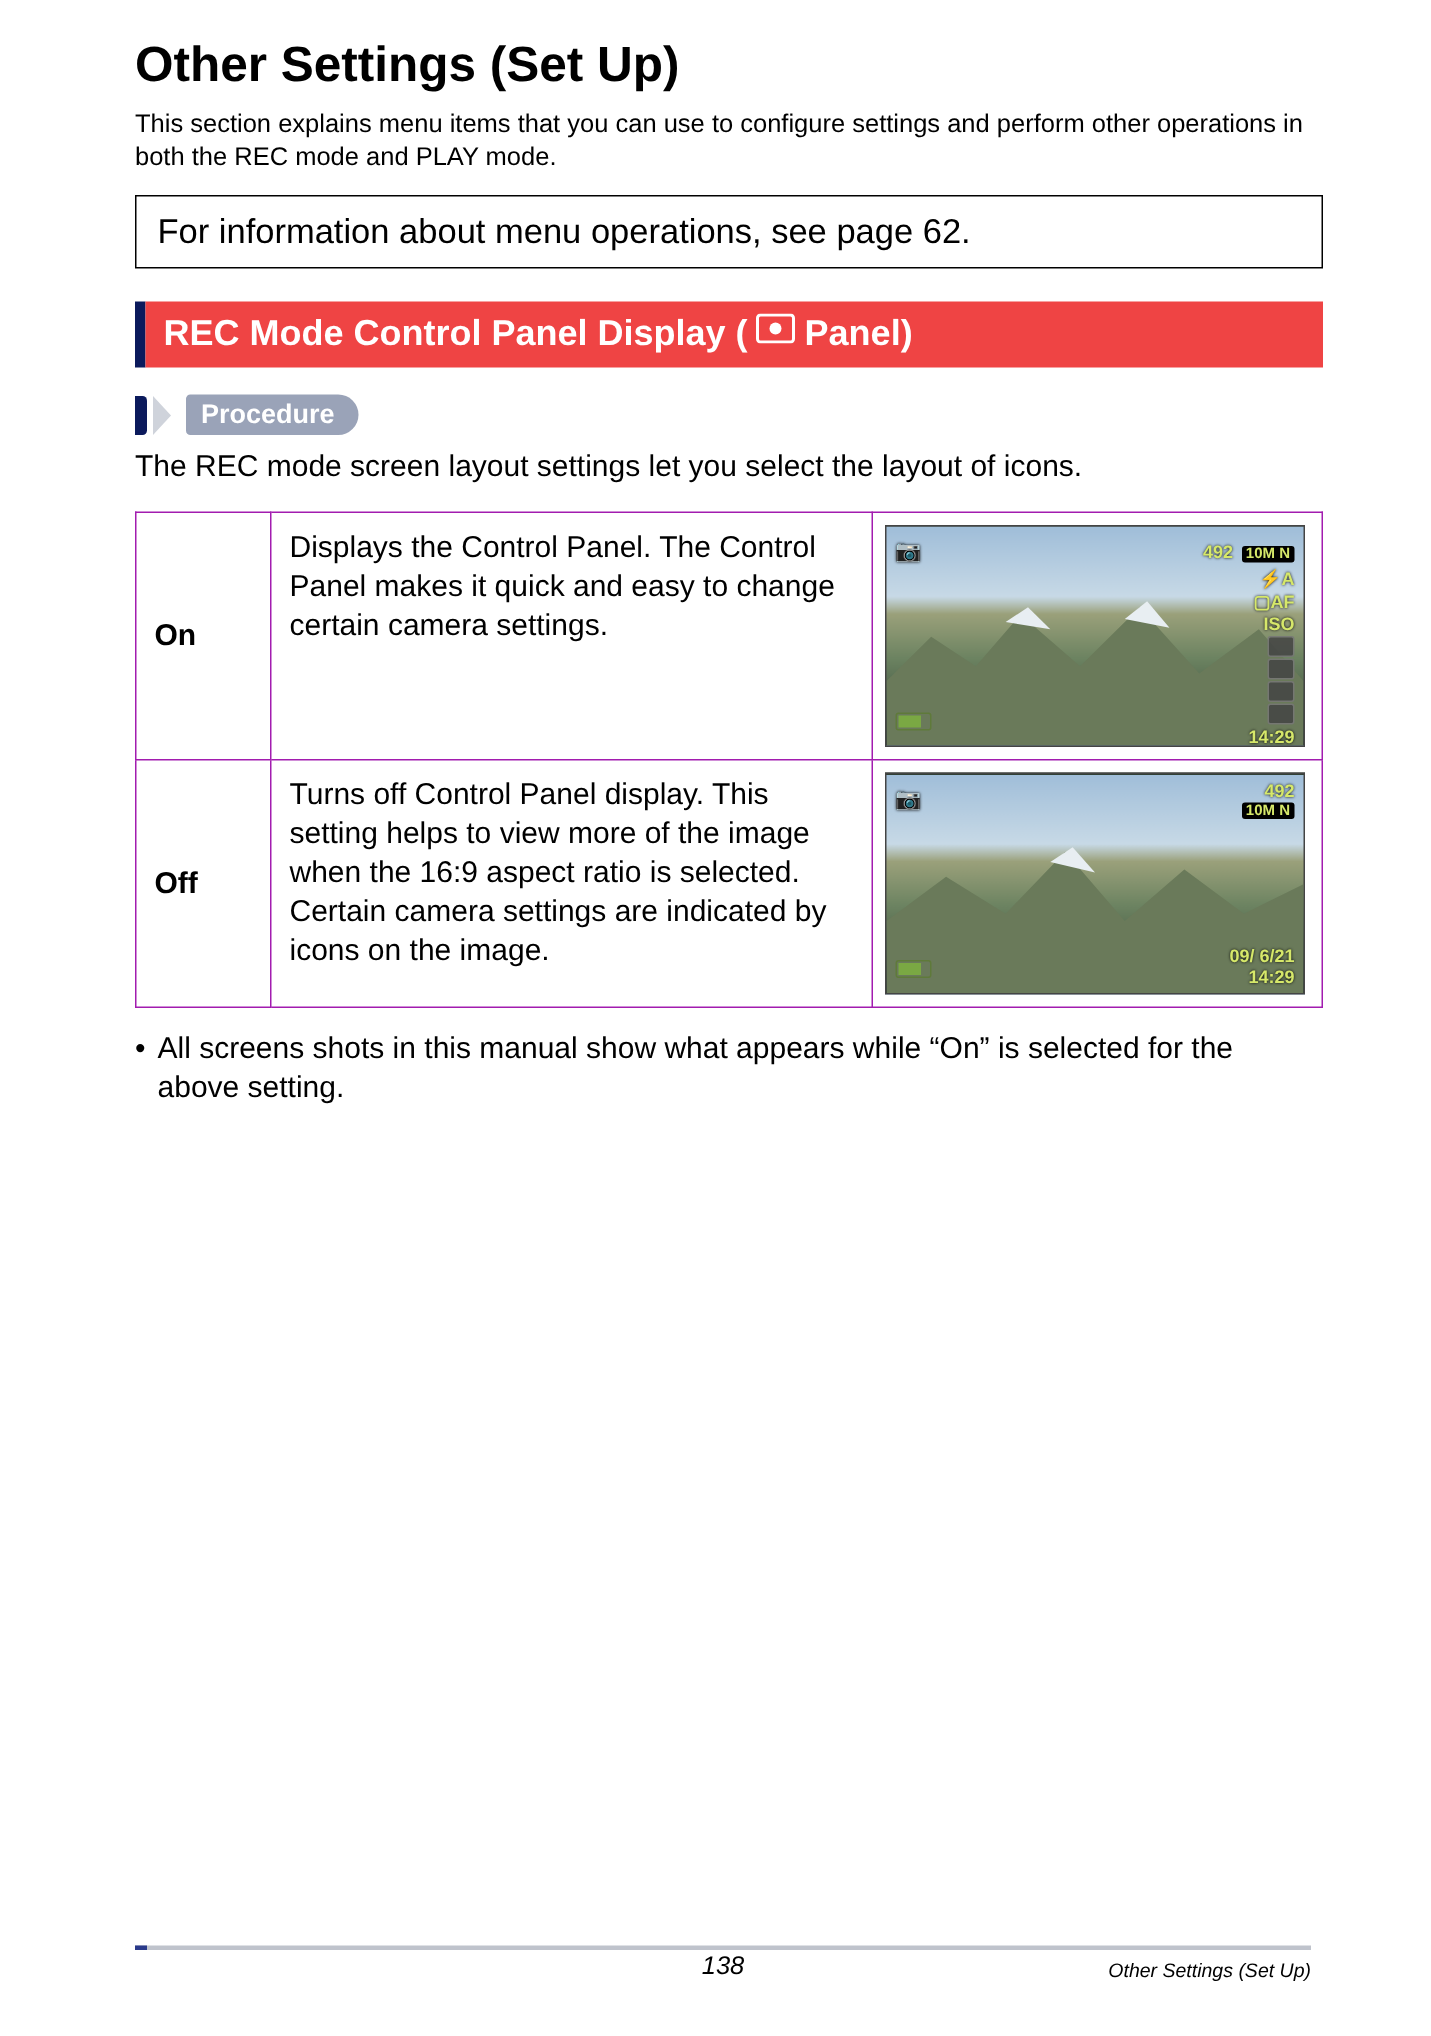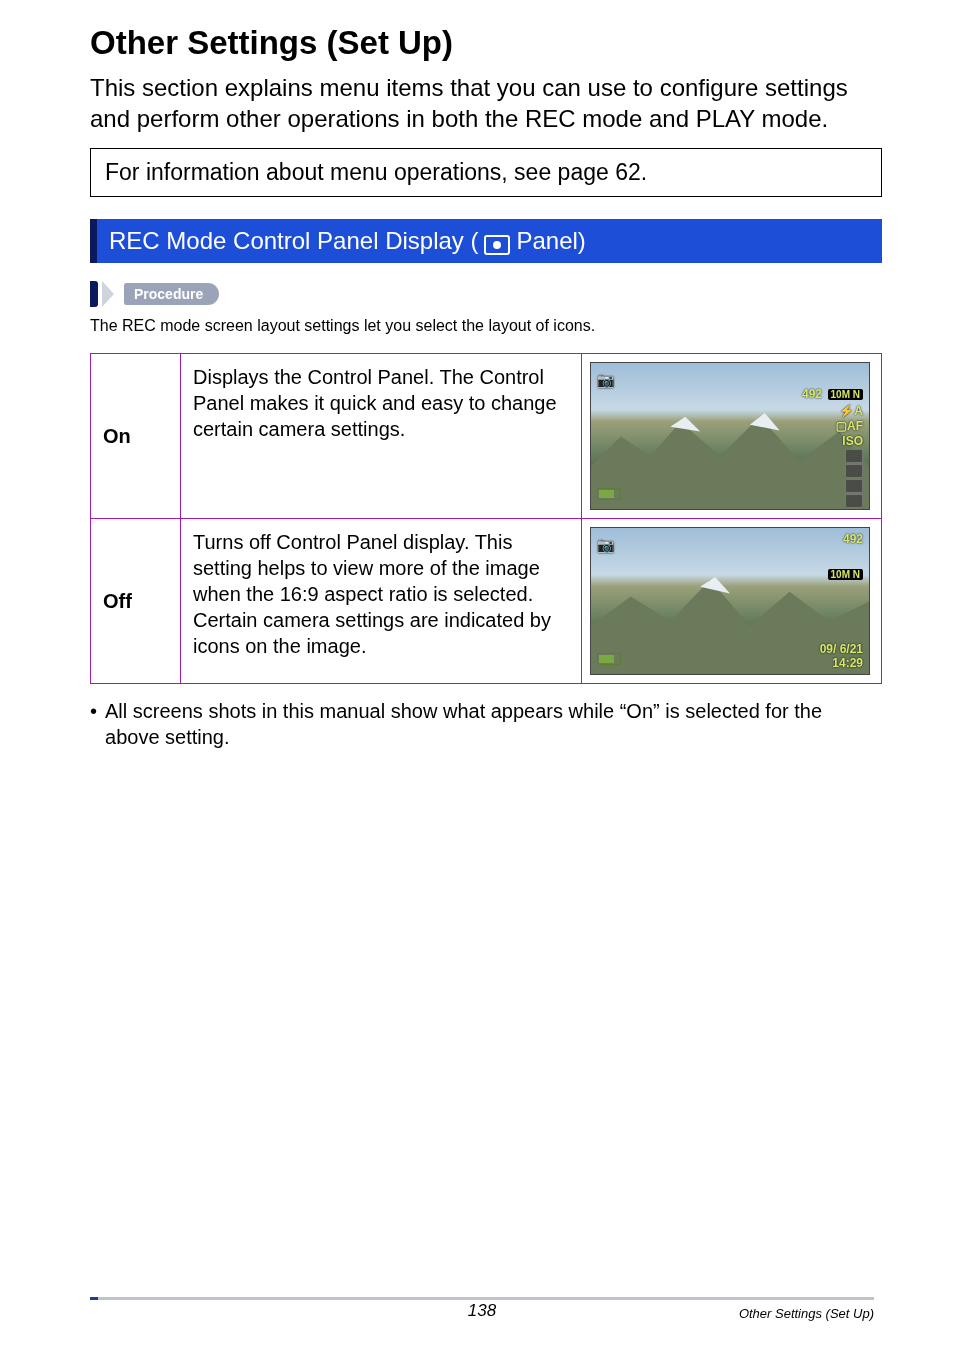--- a/index.html
+++ b/index.html
@@ -13,47 +13,47 @@
     }
     .page {
       padding: 24px 72px 0 90px;
     }
     h1.title {
       font-size: 33px;
       font-weight: bold;
       margin-bottom: 10px;
     }
     .intro {
-      font-size: 24px;
+      font-size: 17px;
       line-height: 1.3;
       margin-bottom: 14px;
     }
     .info-box {
       border: 1px solid #000;
       padding: 10px 14px;
       font-size: 23px;
       margin-bottom: 22px;
     }
     .section-bar-wrap {
       display: flex;
       margin-bottom: 18px;
     }
     .section-bar-accent {
       width: 7px;
       background: #0b1a5c;
     }
     .section-bar {
       flex: 1;
-      background: #1d4ed8;
+      background: #ef4444;
       color: #fff;
       font-size: 24px;
-      font-weight: normal;
+      font-weight: bold;
       padding: 8px 12px;
       display: flex;
-      align-items: flex-end;
+      align-items: flex-start;
       gap: 6px;
     }
     .rec-icon {
       display: inline-flex;
       align-items: center;
       justify-content: center;
     }
     .proc-row {
       display: flex;
       align-items: center;
@@ -70,38 +70,38 @@
       width: 0; height: 0;
       border-top: 13px solid transparent;
       border-bottom: 13px solid transparent;
       border-left: 12px solid #cfd3db;
       margin-left: -6px;
     }
     .proc-pill {
       background: #9aa3b8;
       color: #fff;
       font-weight: bold;
-      font-size: 14px;
+      font-size: 18px;
       padding: 3px 16px 3px 10px;
       border-radius: 3px 14px 14px 3px;
     }
     .breadcrumb {
       font-size: 20px;
       font-weight: bold;
       display: flex;
       align-items: center;
       flex-wrap: wrap;
       gap: 8px;
       margin-bottom: 8px;
     }
     .arrow {
       display: inline-block;
     }
     .sub-intro {
-      font-size: 16px;
+      font-size: 20px;
       margin-bottom: 18px;
     }
     table.settings {
       width: 100%;
       border-collapse: collapse;
       margin-bottom: 14px;
     }
     table.settings td {
       border: 1px solid #a21caf;
       padding: 10px 12px;
@@ -161,21 +161,20 @@
       padding-left: 40px;
     }
     .ov-badge {
       background: #000;
       color: #d6e86a;
       font-size: 10px;
       font-weight: bold;
       padding: 0 3px;
       border-radius: 2px;
       display: inline-block;
-      margin-top: 22px;
     }
     .ov-icon {
       width: 18px; height: 14px;
       background: #444;
       border: 1px solid #777;
       border-radius: 2px;
       display: inline-block;
       opacity: 0.85;
     }
     .battery {

